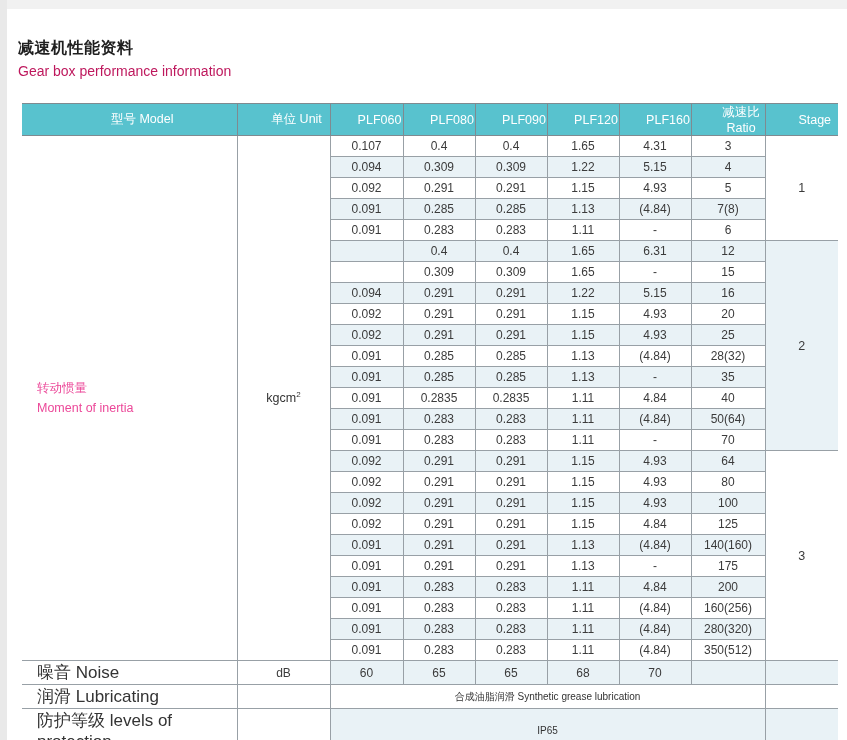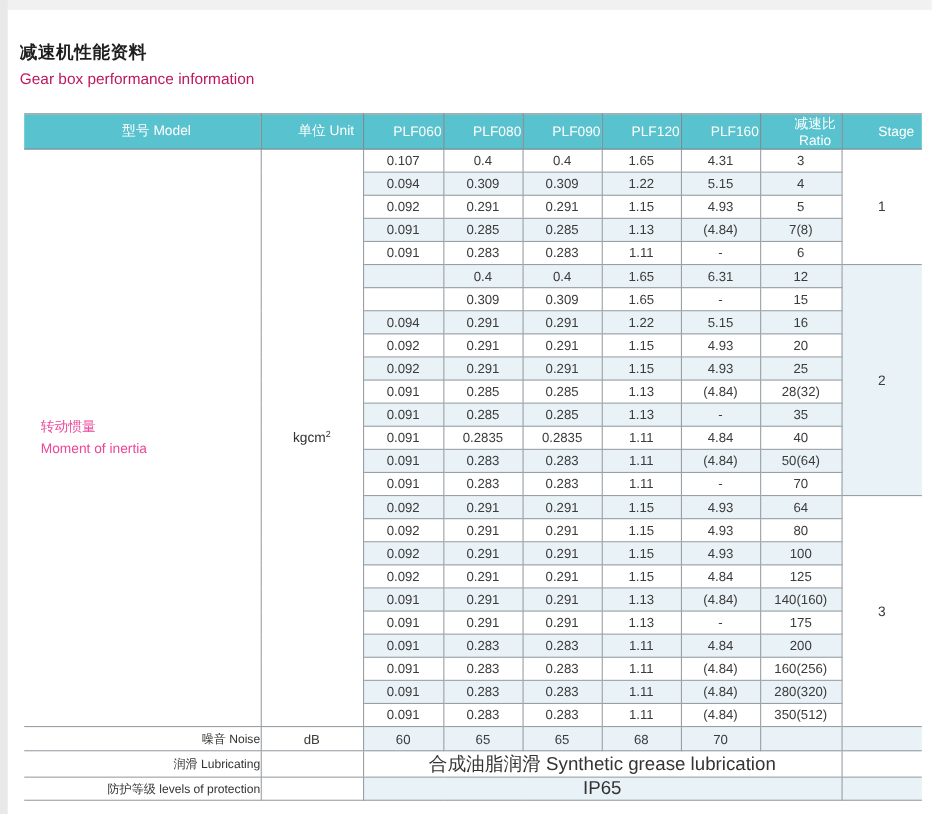--- a/index.html
+++ b/index.html
@@ -38,26 +38,26 @@
   tr.alt td.v{background:#e9f2f6;}
   td.model-cell{
     background:#ffffff;text-align:left;padding-left:15px;
     font-size:12.5px;color:#ec4899;line-height:20px;
   }
   td.unit-cell{background:#ffffff;text-align:center;font-size:12.5px;color:#333;}
   td.unit-cell sup{font-size:8px;}
   td.stage-cell{background:#ffffff;text-align:center;font-size:12.5px;color:#3b3b3b;}
   td.stage-cell.tint{background:#e9f2f6;}
   td.label{
-    text-align:right;padding-left:15px;font-size:11px;color:#333;background:#ffffff;
+    text-align:left;padding-left:15px;font-size:17px;color:#333;background:#ffffff;
   }
   tr.r-noise{height:22px;}
   tr.r-lub{height:20px;}
   tr.r-prot{height:21px;}
-  .span-val{text-align:center;font-size:17px;color:#333;}
+  .span-val{text-align:center;font-size:10px;color:#333;}
 </style>
 </head>
 <body>
 
 <div class="edge-top"></div>
 <div class="edge-left"></div>
 
 <div class="title-zh">减速机性能资料</div>
 <div class="title-en">Gear box performance information</div>
 

